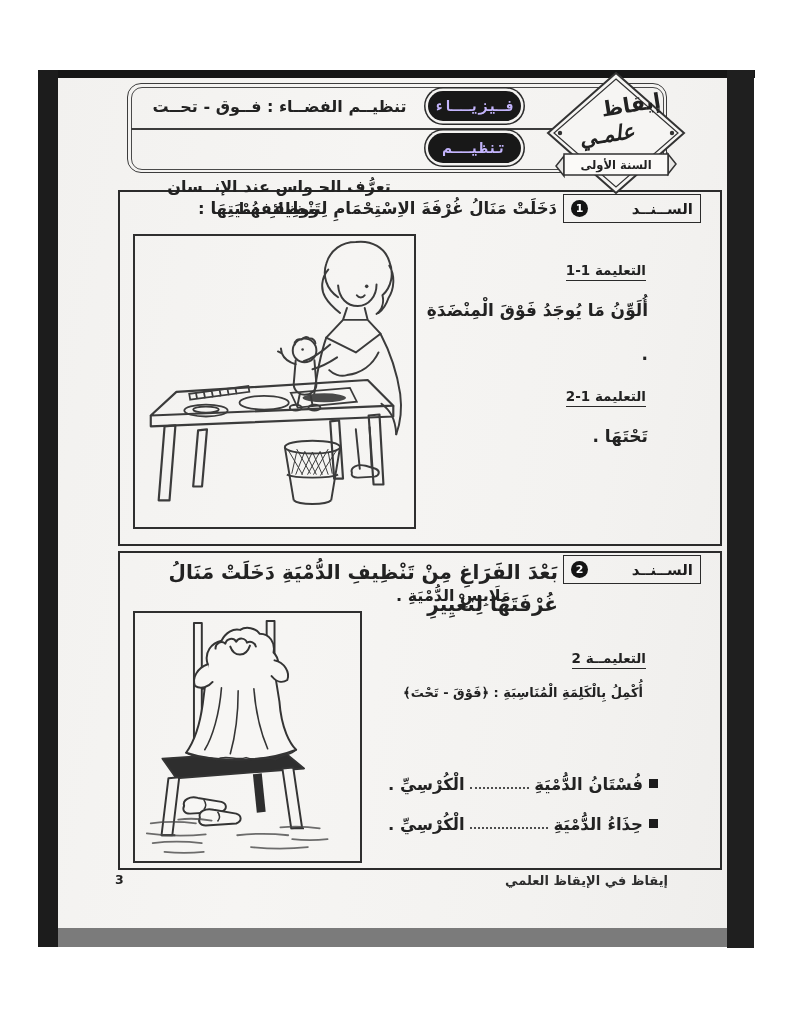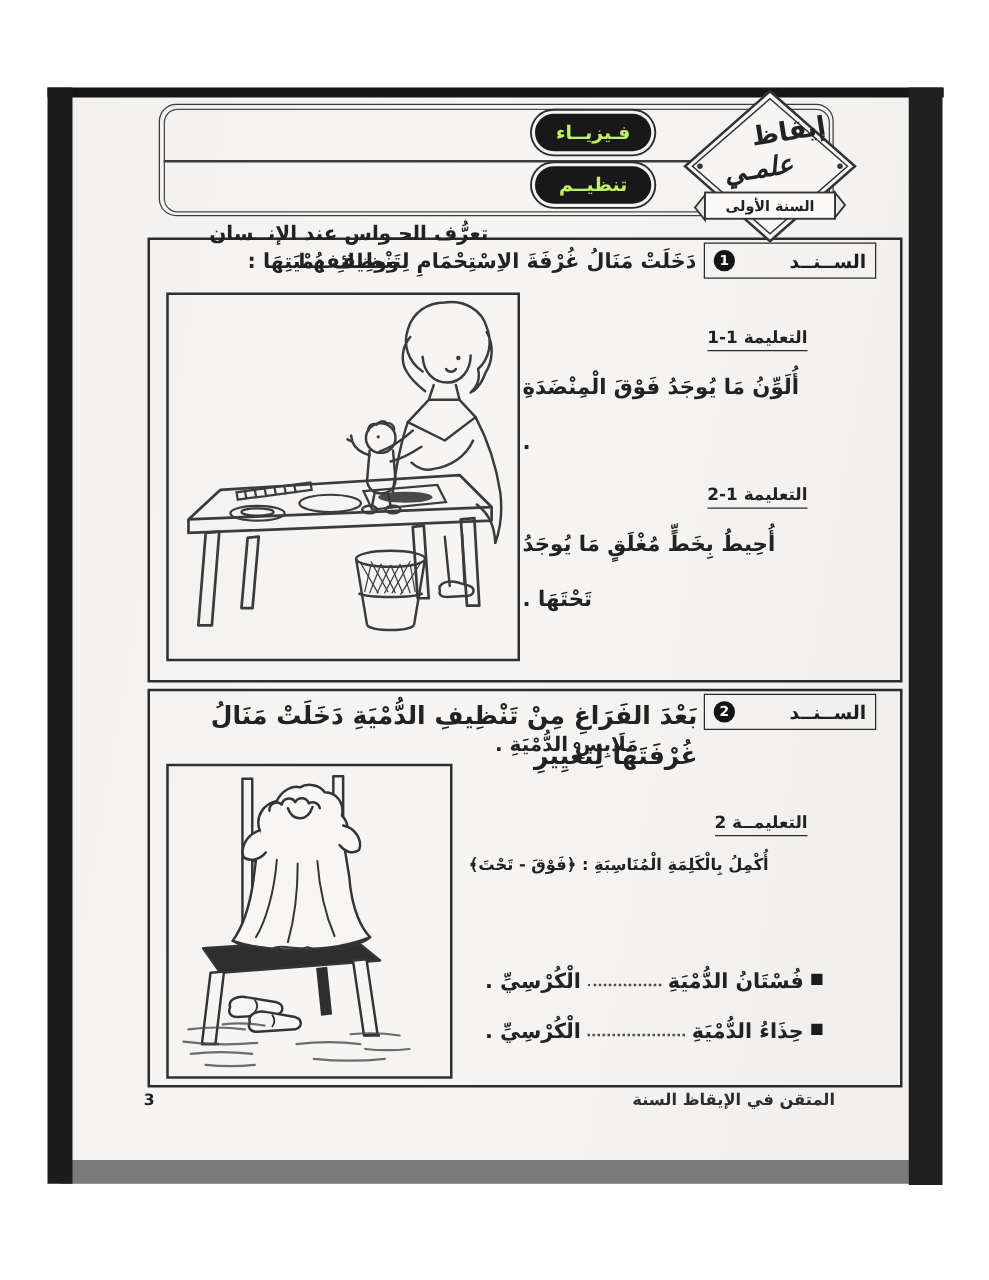--- a/index.html
+++ b/index.html
@@ -17,39 +17,39 @@
 
   .ar { direction:rtl; color:#222; font-weight:bold; }
 
   
   .header-box { left:127px; top:83px; width:540px; height:90px;
     border:1.5px solid #3c3c3c; border-radius:14px; z-index:2; }
   .header-box::before { content:""; position:absolute; inset:2.5px;
     border:1px solid #4a4a4a; border-radius:11px; }
   .header-divider { left:131px; top:128px; width:531px; height:1.5px; background:#3c3c3c; z-index:3; }
   .hdr-text { font-size:16px; text-align:center; line-height:1.4; z-index:3; }
-  .badge { background:#181818; color:#bef264; border-radius:16px;
+  .badge { background:#181818; color:#c4b5fd; border-radius:16px;
     display:flex; align-items:center; justify-content:center;
     font-size:15px; font-weight:bold; direction:rtl; z-index:3;
-    box-shadow:0 0 0 2.5px #f4f3f1, 0 0 0 4px #2b2b2b; }
+    box-shadow:0 0 0 2.5px #f4f3f1, 0 0 0 4px #2b2b2b;font-family:Liberation Mono, monospace; }
 
   .logo { left:546px; top:72px; width:140px; height:122px; z-index:7; }
 
   
   .sec-box { border:2px solid #2b2b2b; z-index:2; }
   .label-box { border:1.5px solid #2b2b2b; display:flex; direction:rtl;
     align-items:center; justify-content:space-between; padding:0 7px; z-index:3; background:transparent; }
   .label-box .lbl { font-size:15px; font-weight:bold; color:#1d1d1d; }
   .num-circle { width:17px; height:17px; border-radius:50%; background:#141414; color:#fff;
     font-size:11px; font-weight:bold; display:flex; align-items:center; justify-content:center; }
 
   .intro { font-size:16.5px; text-align:right; line-height:1.6; z-index:3; }
   .inst-title { font-size:13.5px; text-align:right; z-index:3; }
   .inst-title span { border-bottom:1.5px solid #2a2a2a; padding-bottom:2px;margin-top:28px; }
-  .inst-text { font-size:17px; text-align:left; line-height:2.6; z-index:3; }
+  .inst-text { font-size:17px; text-align:right; line-height:2.6; z-index:3; }
 
   .pic-frame { border:2px solid #2f2f2f; z-index:3; }
   .pic-frame svg { display:block; width:100%; height:100%; }
 
   .fill-row { display:flex; direction:rtl; align-items:flex-end; font-size:16.5px;
     color:#222; font-weight:bold; margin-bottom:21px; }
   .fill-row .sq { width:9px; height:9px; background:#1c1c1c; margin:0 0 6px 6px; flex:0 0 auto; }
   .fill-row .lead, .fill-row .tail { flex:0 0 auto; }
   .fill-row .dots { flex:1 1 auto; border-bottom:2px dotted #4d4d4d; margin:0 5px 5px 5px; height:1px; }
 
@@ -63,20 +63,21 @@
 
   <div class="abs page-bg"></div>
   <div class="abs gray-bar"></div>
   <div class="abs bar-top"></div>
   <div class="abs bar-left"></div>
   <div class="abs bar-right"></div>
 
   <div class="abs header-box"></div>
   <div class="abs header-divider"></div>
 
+  <div class="abs ar hdr-text" style="left:137px; top:96px; width:285px;">تنظيــم الفضــاء : فــوق - تحــت</div>
   <div class="abs badge" style="left:428px; top:91px; width:93px; height:30px;">فـيزيــاء</div>
 
   <div class="abs ar hdr-text" style="left:133px; top:138px; width:292px;margin-top:38px;">تعرُّف الحـواس عند الإنــسان ووظائفهـا</div>
   <div class="abs badge" style="left:428px; top:133px; width:93px; height:30px;">تنظيــم</div>
 
   <div class="abs logo">
     <svg viewBox="0 0 140 122">
       <polygon points="70,1 138,61 70,121 2,61" fill="#f6f5f3" stroke="#333" stroke-width="2"></polygon>
       <polygon points="70,7 132,61 70,115 8,61" fill="none" stroke="#333" stroke-width="1.2"></polygon>
       <circle cx="14" cy="61" r="2.2" fill="#333"></circle>
@@ -168,21 +169,20 @@
     </svg>
   </div>
 
   <div class="abs ar inst-title" style="left:446px; top:262px; width:200px;">
     <span>التعليمة 1-1</span></div>
   <div class="abs ar inst-text" style="left:418px; top:288px; width:230px;">أُلَوِّنُ مَا يُوجَدُ فَوْقَ الْمِنْضَدَةِ .</div>
 
   <div class="abs ar inst-title" style="left:446px; top:388px; width:200px;">
     <span>التعليمة 1-2</span></div>
   <div class="abs ar inst-text" style="left:418px; top:414px; width:230px;">
-    <span style="display:block">أُحِيطُ بِخَطٍّ مُغْلَقٍ مَا يُوجَدُ</span>
     <span style="display:block">تَحْتَهَا .</span>
   </div>
 
   <div class="abs sec-box" style="left:118px; top:551px; width:604px; height:319px;"></div>
 
   <div class="abs label-box" style="left:563px; top:555px; width:138px; height:29px;">
     <span class="lbl">الســنــد</span>
     <span class="num-circle">2</span>
   </div>
 
@@ -240,16 +240,16 @@
       <span class="tail">الْكُرْسِيِّ .</span>
     </div>
     <div class="fill-row">
       <span class="sq"></span>
       <span class="lead">حِذَاءُ الدُّمْيَةِ</span>
       <span class="dots"></span>
       <span class="tail">الْكُرْسِيِّ .</span>
     </div>
   </div>
 
-  <div class="abs footer-book" style="left:473px; top:873px; width:195px;">المتقن في الإيقاظ السنة</div>
+  <div class="abs footer-book" style="left:473px; top:873px; width:195px;">إيقاظ في الإيقاظ العلمي</div>
   <div class="abs footer-page" style="left:115px; top:872px;">3</div>
 
 </div>
 
 </body></html>

